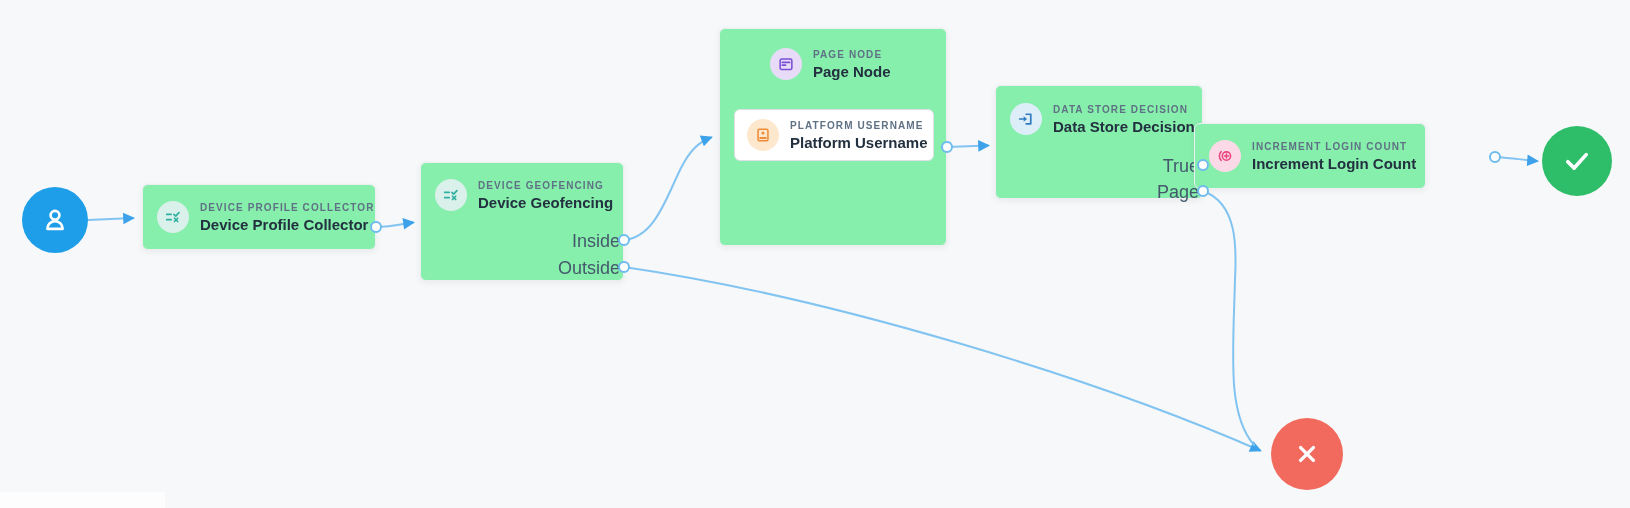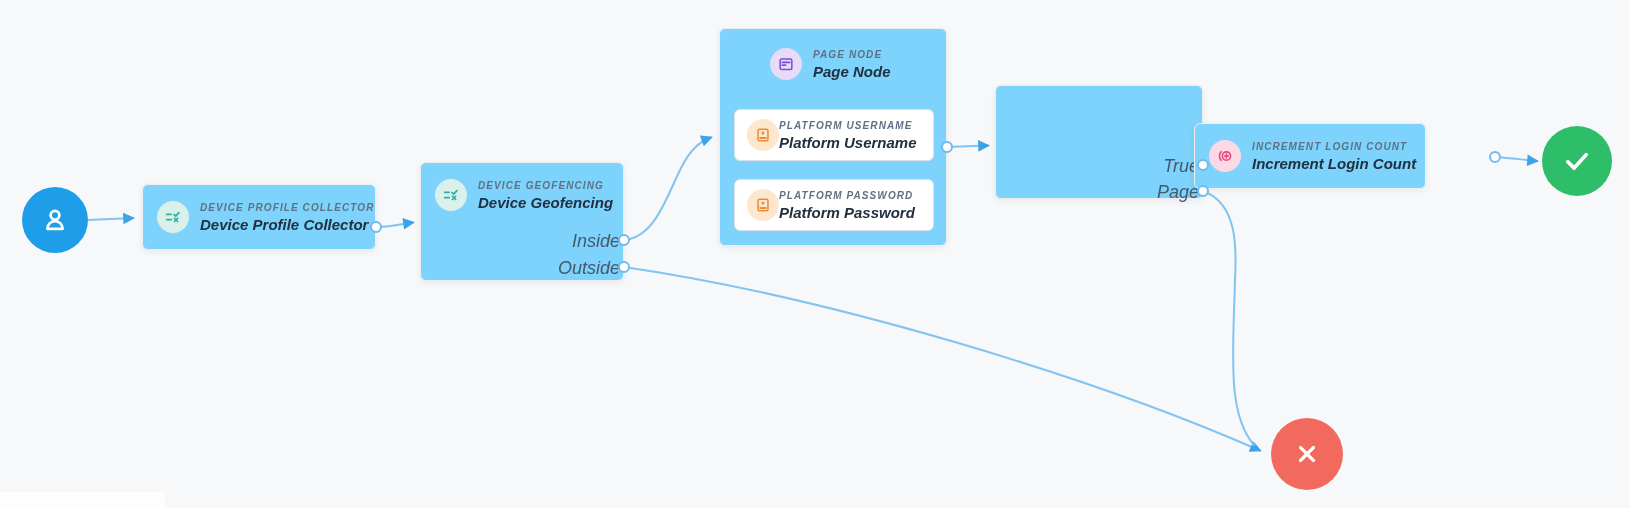--- a/index.html
+++ b/index.html
@@ -11,26 +11,25 @@
     font-family:"Liberation Sans","DejaVu Sans",sans-serif;
   }
   
   .links{position:absolute;left:0;top:0;z-index:1;}
   .link-path{fill:none;stroke:var(--link,#82c4f1);stroke-width:2;stroke-linecap:round;}
   .arrow-head{fill:var(--arrow,#3da2ea);}
 
   
   .node{
     position:absolute;z-index:2;
-    background:#7dd3fc;
+    background:#86efac;
     border:1px solid #eceef2;
     border-radius:6px;
     box-shadow:0 2px 6px rgba(45,60,90,.08);
     box-sizing:border-box;
-    font-style:italic;
   }
   .node-header{display:flex;align-items:center;gap:11px;}
   .icon-circle{
     width:32px;height:32px;border-radius:50%;
     display:flex;align-items:center;justify-content:center;
     flex:0 0 32px;
   }
   .teal{background:var(--teal-icon-bg,#d9f0eb);color:var(--teal-icon,#2fb0a0);}
   .purple{background:var(--purple-icon-bg,#e7dbf8);color:var(--purple-icon,#7a4fd6);}
   .orange{background:var(--orange-icon-bg,#fde8cd);color:var(--orange-icon,#ee8a38);}
@@ -51,21 +50,21 @@
     font-size:18px;color:var(--output-label,#45586c);white-space:nowrap;
   }
   
   .n-dpc{left:142px;top:184px;width:234px;height:66px;padding:14px;display:flex;align-items:center;}
   .n-geo{left:420px;top:162px;width:204px;height:119px;padding:16px 14px;}
   .n-page{left:719px;top:28px;width:228px;height:218px;padding:19px 14px;}
   .n-page .node-header{padding-left:36px;}
   .sub-node{
     position:absolute;left:14px;width:200px;height:52px;
     background:#fff;border:1px solid #dde1e7;border-radius:6px;
-    box-sizing:border-box;display:flex;align-items:center;padding:16px 12px;
+    box-sizing:border-box;display:flex;align-items:center;gap:11px;padding:16px 12px;
   }
   .sub-1{top:80px;} .sub-2{top:150px;}
   .n-dsd{left:995px;top:85px;width:208px;height:114px;padding:17px 14px;}
   .n-ilc{left:1194px;top:123px;width:232px;height:66px;padding:14px;display:flex;align-items:center;}
 
   
   .terminal{
     position:absolute;z-index:2;border-radius:50%;
     display:flex;align-items:center;justify-content:center;
   }
@@ -172,36 +171,36 @@
           <circle cx="10" cy="7.8" r="1.7" fill="currentColor" stroke="none"></circle>
           <line x1="6.9" y1="13.4" x2="13.1" y2="13.4" stroke-width="2.2"></line>
         </svg>
       </span>
       <span class="texts">
         <span class="nlabel">PLATFORM USERNAME</span>
         <span class="ntitle">Platform Username</span>
       </span>
     </div>
 
-    <div class="sub-node sub-2">
-      <span class="icon-circle orange">
-        <svg width="18" height="18" viewBox="0 0 20 20" fill="none" stroke="currentColor" stroke-width="1.7" stroke-linecap="round" stroke-linejoin="round">
-          <rect x="4.5" y="3.5" width="11" height="13" rx="1.6"></rect>
-          <circle cx="10" cy="7.8" r="1.7" fill="currentColor" stroke="none"></circle>
-          <line x1="6.9" y1="13.4" x2="13.1" y2="13.4" stroke-width="2.2"></line>
-        </svg>
-      </span>
-      <span class="texts">
-        <span class="nlabel">PLATFORM PASSWORD</span>
-        <span class="ntitle">Platform Password</span>
-      </span>
-    </div>
   </div>
 
   <div class="node n-dsd">
+    <div class="node-header">
+      <span class="icon-circle blue">
+        <svg width="18" height="18" viewBox="0 0 20 20" fill="none" stroke="currentColor" stroke-width="1.9" stroke-linecap="round" stroke-linejoin="round">
+          <path d="M10.2 4.7 H15.3 V15.3 H10.2"></path>
+          <line x1="3" y1="10" x2="7.6" y2="10"></line>
+          <polygon points="7.4,6.9 11.2,10 7.4,13.1" fill="currentColor" stroke="none"></polygon>
+        </svg>
+      </span>
+      <span class="texts">
+        <span class="nlabel">DATA STORE DECISION</span>
+        <span class="ntitle">Data Store Decision</span>
+      </span>
+    </div>
     <span class="out-row" style="top:67px">True</span>
     <span class="out-row" style="top:93px">Page</span>
   </div>
 
   <div class="node n-ilc">
     <div class="node-header">
       <span class="icon-circle pink">
         <svg width="18" height="18" viewBox="0 0 20 20" fill="none" stroke="currentColor" stroke-width="1.7" stroke-linecap="round" stroke-linejoin="round">
           <circle cx="11.6" cy="10" r="4.6"></circle>
           <line x1="11.6" y1="7.8" x2="11.6" y2="12.2"></line>

